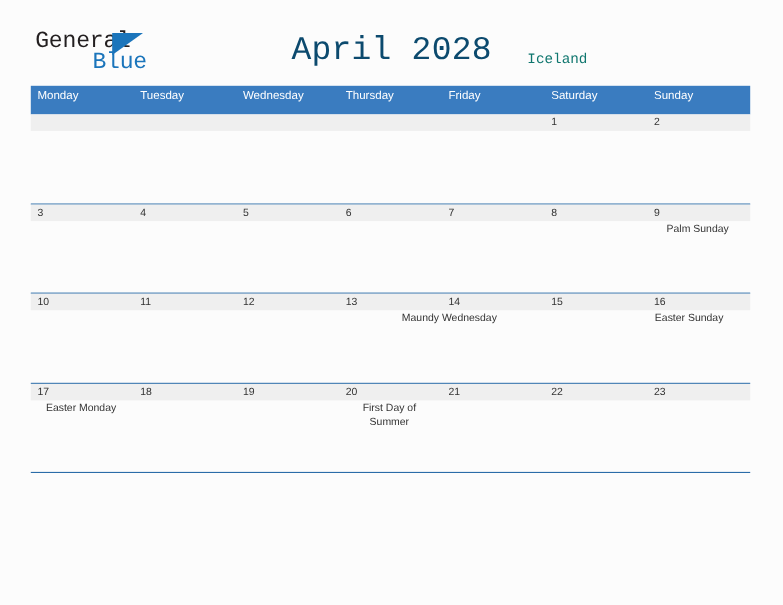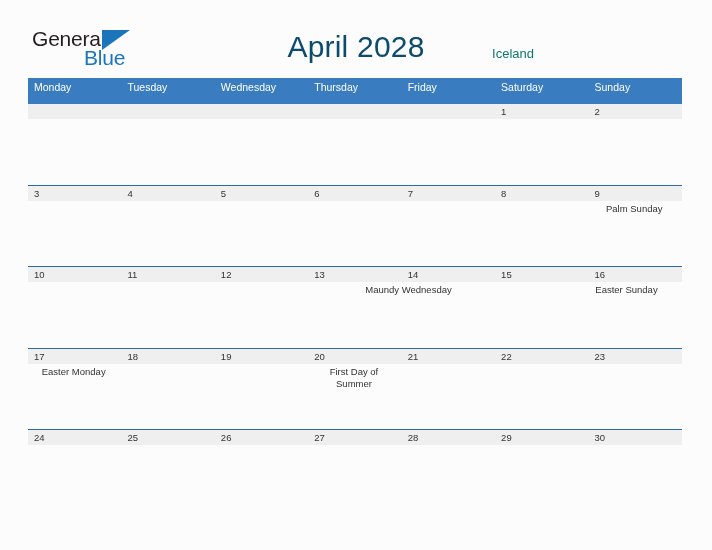--- a/index.html
+++ b/index.html
@@ -15,20 +15,21 @@
     position: relative;
   }
 
   
   .top-bar {
     position: absolute;
     top: 0;
     left: 0;
     width: 566px;
     height: 78px;
+    font-family: Liberation Mono, monospace;
   }
 
   .logo {
     position: absolute;
     left: 32px;
     top: 28px;
     width: 200px;
     height: 46px;
   }
   .logo-general {
@@ -253,29 +254,20 @@
       <div class="day-event"></div>
       <div class="day-event"></div>
       <div class="day-event">First Day of Summer</div>
       <div class="day-event"></div>
       <div class="day-event"></div>
       <div class="day-event"></div>
     </div>
   </div>
 
   <div class="week-row">
-    <div class="day-band">
-      <div class="day-num">24</div>
-      <div class="day-num">25</div>
-      <div class="day-num">26</div>
-      <div class="day-num">27</div>
-      <div class="day-num">28</div>
-      <div class="day-num">29</div>
-      <div class="day-num">30</div>
-    </div>
     <div class="event-band">
       <div class="day-event"></div>
       <div class="day-event"></div>
       <div class="day-event"></div>
       <div class="day-event"></div>
       <div class="day-event"></div>
       <div class="day-event"></div>
       <div class="day-event"></div>
     </div>
   </div>

